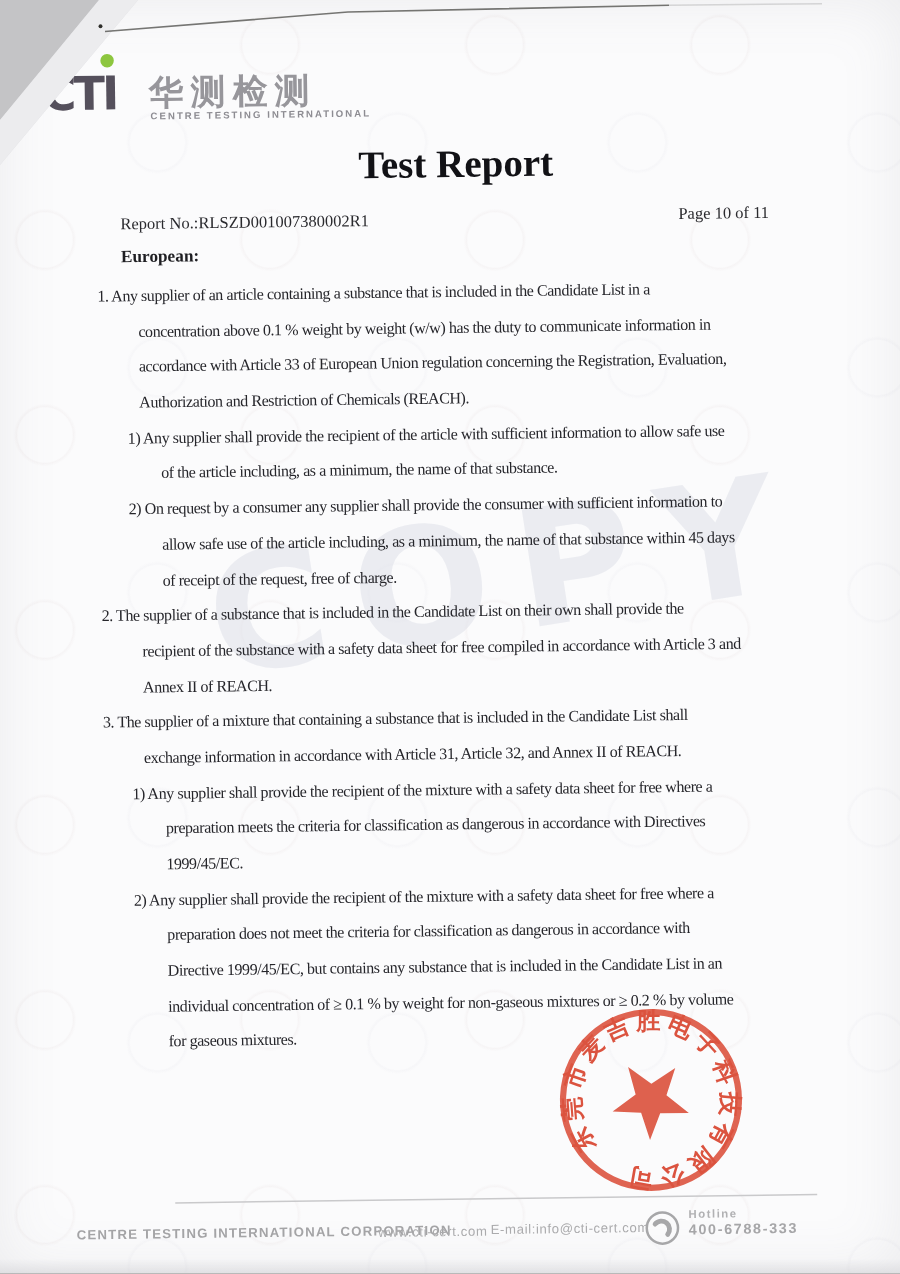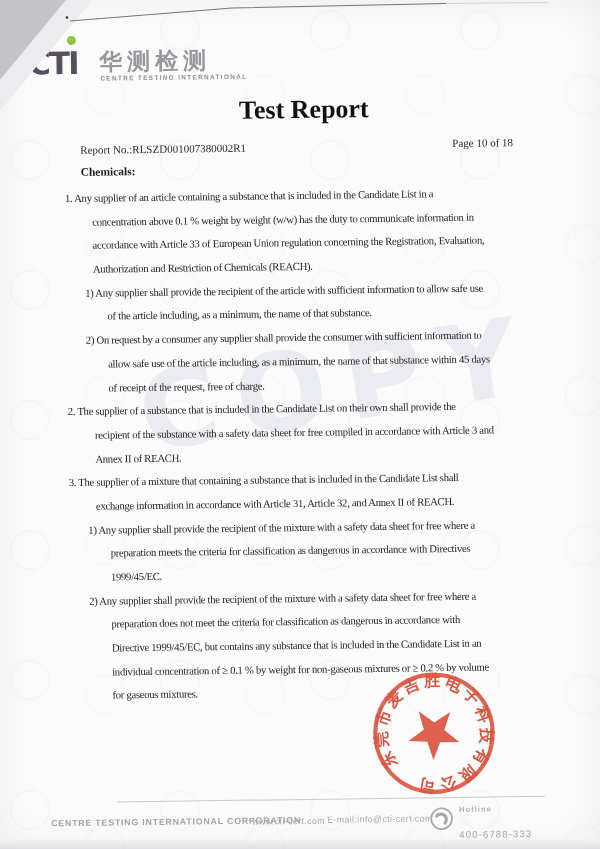--- a/index.html
+++ b/index.html
@@ -37,42 +37,42 @@
   
   .stamp{position:absolute;left:358px;top:663px;width:144px;height:144px;z-index:3;opacity:.92;}
   .stamp text{fill:var(--stamp-red,#d9452f);font-family:"DejaVu Sans",sans-serif;font-weight:700;}
   
   .footer-line{position:absolute;left:112px;top:799px;width:428px;height:1px;background:#c9c9cb;}
   .f-company{position:absolute;left:46px;top:815px;font-family:"Liberation Sans",sans-serif;font-size:8.8px;font-weight:700;letter-spacing:.8px;color:var(--footer-gray,#a4a4a6);}
   .f-web{position:absolute;left:247px;top:816px;font-family:"Liberation Sans",sans-serif;font-size:8.8px;letter-spacing:.4px;color:#ababad;}
   .f-mail{position:absolute;left:322px;top:815px;font-family:"Liberation Sans",sans-serif;font-size:8.8px;letter-spacing:.4px;color:#ababad;}
   .f-icon{position:absolute;left:424px;top:808px;width:25px;height:25px;}
   .f-hotline{position:absolute;left:454px;top:807px;font-family:"Liberation Sans",sans-serif;font-size:7.6px;letter-spacing:1px;color:#b1b1b3;font-weight:bold;}
-  .f-number{position:absolute;left:454px;top:817px;font-family:"Liberation Sans",sans-serif;font-size:9.6px;font-weight:400;letter-spacing:1.1px;color:#a6a6a8;margin-top:14px;}
+  .f-number{position:absolute;left:454px;top:817px;font-family:"Liberation Sans",sans-serif;font-size:9.6px;font-weight:700;letter-spacing:1.1px;color:#a6a6a8;}
   
   .edges{position:absolute;left:0;top:0;z-index:6;pointer-events:none;}
   .bottom-shade{position:absolute;left:0;bottom:0;width:600px;height:10px;background:linear-gradient(to bottom,rgba(210,210,214,0),rgba(210,210,214,.55));z-index:6;}
 </style>
 </head>
 <body>
 
 <div class="scan">
   <div class="page">
 
     <div>
       <div class="logo-cti">CTI</div>
       <div class="logo-dot"></div>
       <div class="logo-cn">华测检测</div>
       <div class="logo-sub">CENTRE TESTING INTERNATIONAL</div>
     </div>
 
     <div class="title">Test Report</div>
     <div class="report-no">Report No.:RLSZD001007380002R1</div>
-    <div class="page-no">Page 10 of 18</div>
-    <div class="appendix-h">Chemicals:</div>
+    <div class="page-no">Page 10 of 11</div>
+    <div class="appendix-h">European:</div>
 
     <div class="copy-wm">COPY</div>
 
     <div class="body-lines">
         <div class="bline i0">1. Any supplier of an article containing a substance that is included in the Candidate List in a</div>
         <div class="bline i1">concentration above 0.1 % weight by weight (w/w) has the duty to communicate information in</div>
         <div class="bline i1">accordance with Article 33 of European Union regulation concerning the Registration, Evaluation,</div>
         <div class="bline i1">Authorization and Restriction of Chemicals (REACH).</div>
         <div class="bline i2">1) Any supplier shall provide the recipient of the article with sufficient information to allow safe use</div>
         <div class="bline i3">of the article including, as a minimum, the name of that substance.</div>

